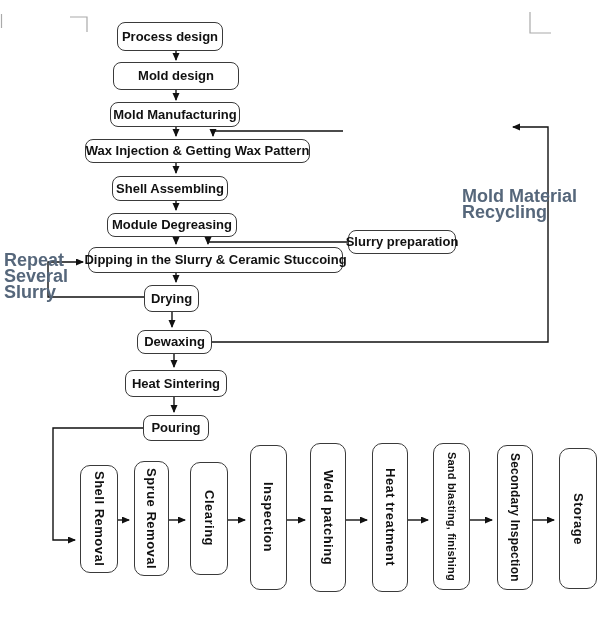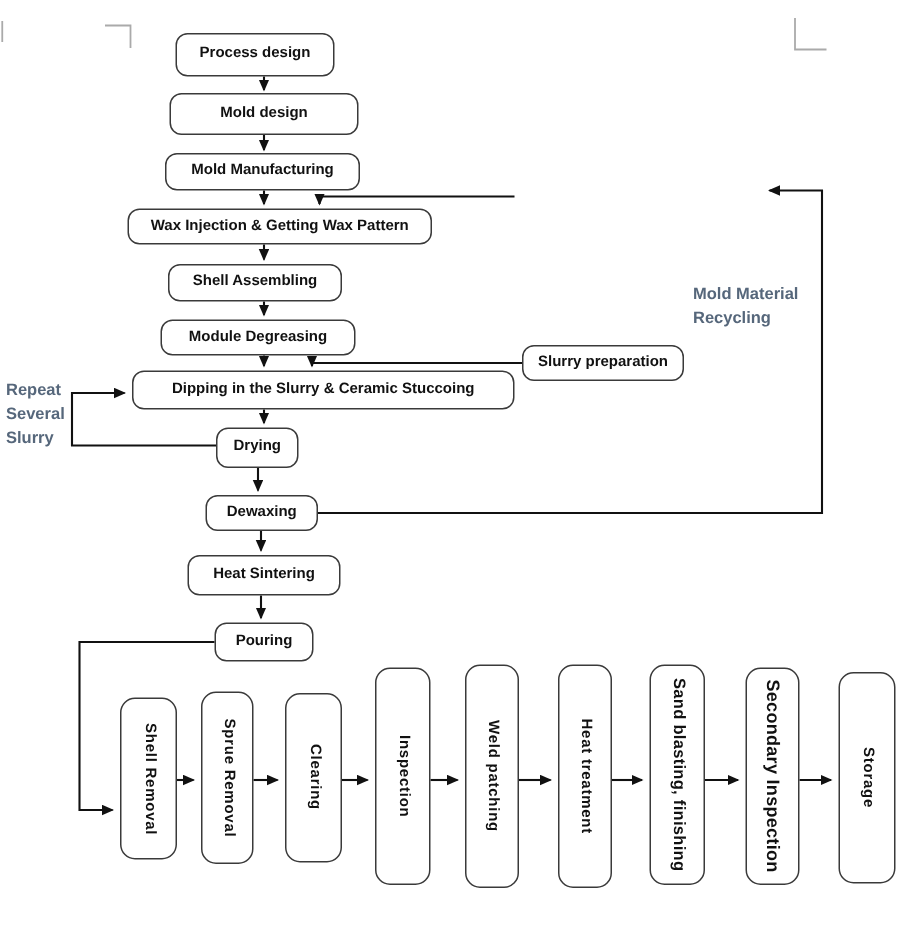--- a/index.html
+++ b/index.html
@@ -7,32 +7,32 @@
     width:609px;height:620px;background:#ffffff;
     font-family:"Liberation Sans","DejaVu Sans",sans-serif;
     position:relative;overflow:hidden;
   }
   .canvas{position:absolute;left:0;top:0;width:609px;height:620px;}
   svg.connectors{position:absolute;left:0;top:0;width:609px;height:620px;z-index:1;}
   .box{
     position:absolute;z-index:2;box-sizing:border-box;
     background:#ffffff;border:1.6px solid #3a3a3a;border-radius:8px;
     display:flex;align-items:center;justify-content:center;
-    font-weight:bold;font-size:10px;color:#111111;text-align:center;
+    font-weight:bold;font-size:13px;color:#111111;text-align:center;
     line-height:1.05;white-space:nowrap;
   }
   .vbox{
     border-radius:10px;
     writing-mode:vertical-rl;text-orientation:mixed;
     white-space:normal;letter-spacing:0.5px;
   }
   .fs11{font-size:11px;letter-spacing:0.2px;}
   .fs12{font-size:12px;letter-spacing:0.2px;}
   .annotation{
-    position:absolute;z-index:2;font-weight:bold;font-size:11px;
+    position:absolute;z-index:2;font-weight:bold;font-size:18px;
     color:#56677b;line-height:16px;white-space:nowrap;
   }
 </style>
 </head>
 <body>
 
 <div class="canvas">
 
   <svg class="connectors" viewBox="0 0 609 620" xmlns="http://www.w3.org/2000/svg">
     <defs>
@@ -77,21 +77,21 @@
       <path d="M346,520 L367,520" marker-end="url(#ah)"></path>
       <path d="M408,520 L428,520" marker-end="url(#ah)"></path>
       <path d="M470,520 L492,520" marker-end="url(#ah)"></path>
       <path d="M533,520 L554,520" marker-end="url(#ah)"></path>
     </g>
   </svg>
 
   <div class="box" style="left:117px;top:22px;width:106px;height:29px">Process design</div>
   <div class="box" style="left:113px;top:62px;width:126px;height:28px">Mold design</div>
   <div class="box" style="left:110px;top:102px;width:130px;height:25px">Mold Manufacturing</div>
-  <div class="box" style="left:85px;top:139px;width:203px;height:24px">Wax Injection &amp; Getting Wax Pattern</div>
+  <div class="box" style="left:85px;top:139px;width:225px;height:24px">Wax Injection &amp; Getting Wax Pattern</div>
   <div class="box" style="left:112px;top:176px;width:116px;height:25px">Shell Assembling</div>
   <div class="box" style="left:107px;top:213px;width:130px;height:24px">Module Degreasing</div>
   <div class="box" style="left:88px;top:247px;width:255px;height:26px">Dipping in the Slurry &amp; Ceramic Stuccoing</div>
   <div class="box" style="left:144px;top:285px;width:55px;height:27px">Drying</div>
   <div class="box" style="left:137px;top:330px;width:75px;height:24px">Dewaxing</div>
   <div class="box" style="left:125px;top:370px;width:102px;height:27px">Heat Sintering</div>
   <div class="box" style="left:143px;top:415px;width:66px;height:26px">Pouring</div>
 
   <div class="box" style="left:348px;top:230px;width:108px;height:24px">Slurry preparation</div>
 

